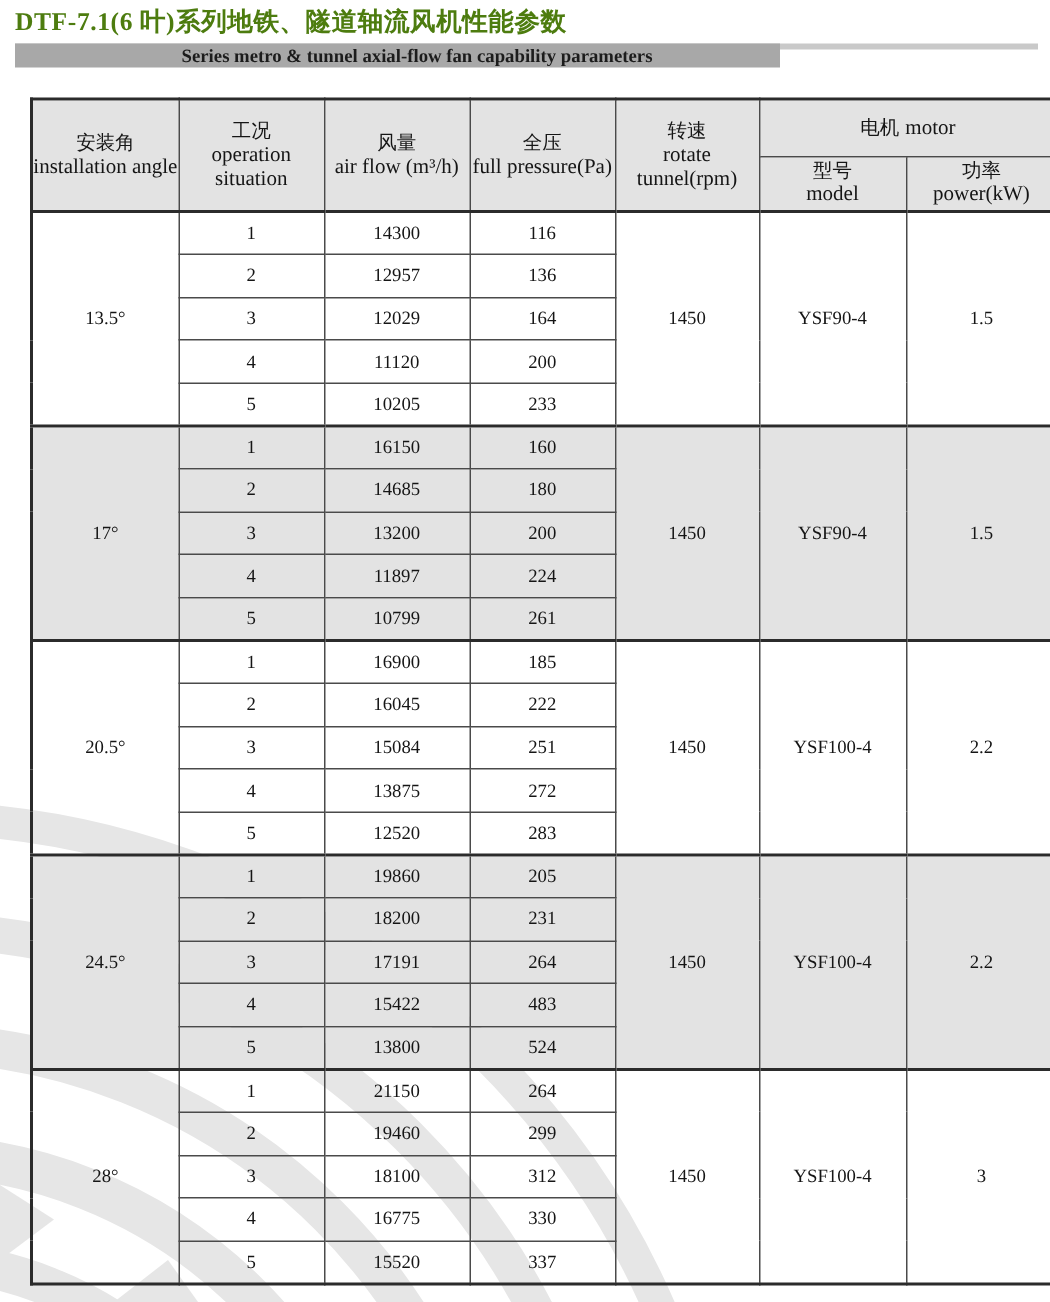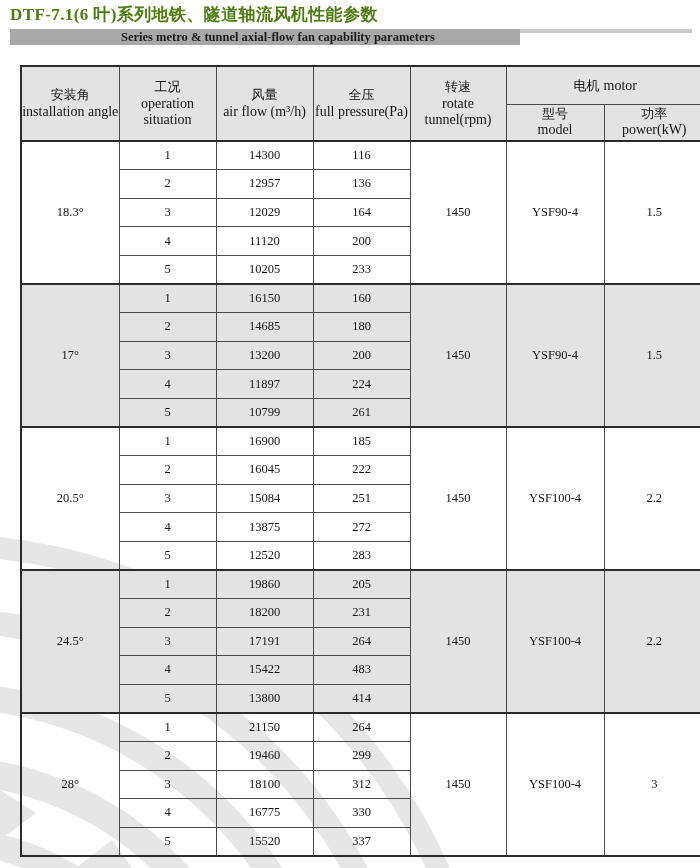--- a/index.html
+++ b/index.html
@@ -113,21 +113,21 @@
         <div class="hdr-en">model</div>
       </th>
       <th>
         <div class="hdr-zh">功率</div>
         <div class="hdr-en">power(kW)</div>
       </th>
     </tr>
   </thead>
   <tbody>
       <tr class="group-start">
-        <td rowspan="5">18.3°</td>
+        <td rowspan="5">13.5°</td>
         <td>1</td>
         <td>14300</td>
         <td>116</td>
         <td rowspan="5">1450</td>
         <td rowspan="5">YSF90-4</td>
         <td rowspan="5">1.5</td>
       </tr>
       <tr>
         <td>2</td>
         <td>12957</td>
@@ -226,21 +226,21 @@
         <td class="sh">264</td>
       </tr>
       <tr>
         <td class="sh">4</td>
         <td class="sh">15422</td>
         <td class="sh">483</td>
       </tr>
       <tr>
         <td class="sh">5</td>
         <td class="sh">13800</td>
-        <td class="sh">414</td>
+        <td class="sh">524</td>
       </tr>
       <tr class="group-start">
         <td rowspan="5">28°</td>
         <td>1</td>
         <td>21150</td>
         <td>264</td>
         <td rowspan="5">1450</td>
         <td rowspan="5">YSF100-4</td>
         <td rowspan="5">3</td>
       </tr>

